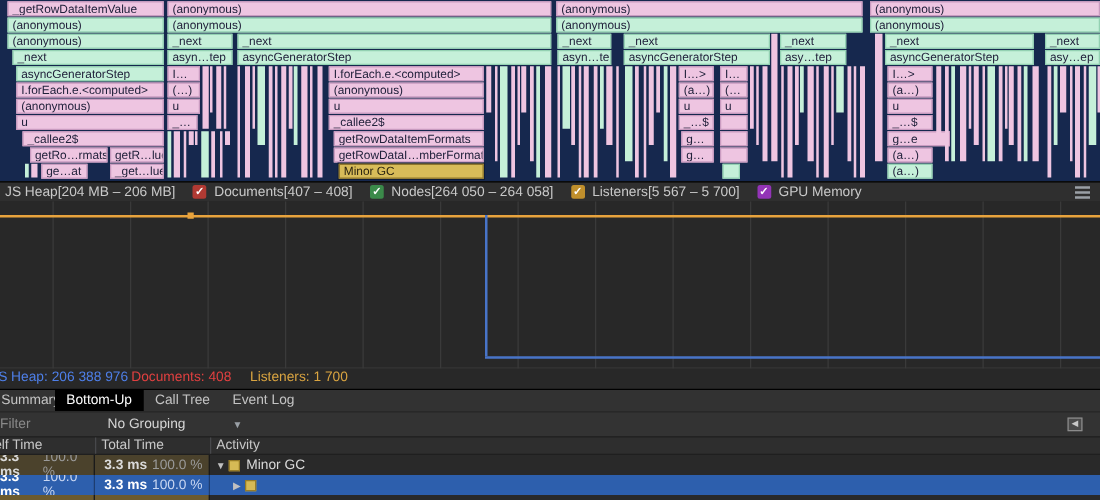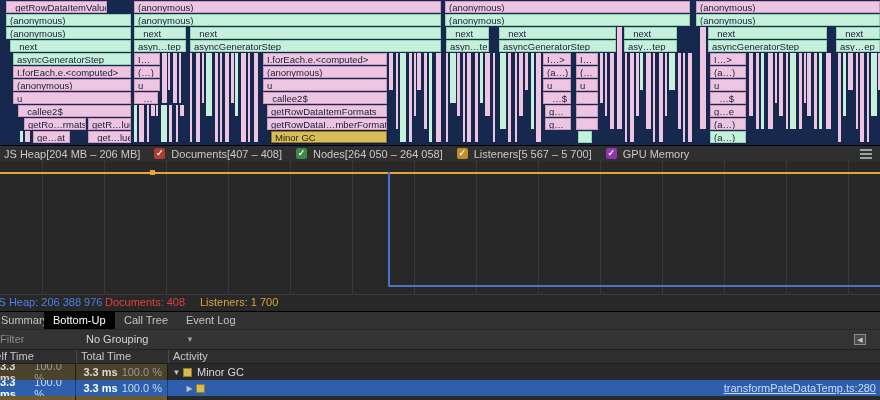--- a/index.html
+++ b/index.html
@@ -59,21 +59,21 @@
   .act-icon{width:9px;height:9px;background:#D6BA55;border:1px solid #977C27;box-sizing:border-box;margin:0 5px 0 1px;flex:none;}
   .act-label{white-space:nowrap;}
   .src-link{margin-left:auto;margin-right:4px;color:#CBDEFF;text-decoration:underline;white-space:nowrap;}
 </style>
 </head>
 <body>
 
 <div id="app">
 
   <div id="flame">
-      <div class="frame pink" style="left: 6px; top: 1px; width: 101px;">_getRowDataItemValue</div>
+      <div class="frame pink" style="left: 6px; top: 1px; width: 125px;">_getRowDataItemValue</div>
       <div class="frame pink" style="left: 134px; top: 1px; width: 307px;">(anonymous)</div>
       <div class="frame pink" style="left: 445px; top: 1px; width: 245px;">(anonymous)</div>
       <div class="frame pink" style="left: 696px; top: 1px; width: 184px;">(anonymous)</div>
       <div class="frame green" style="left: 6px; top: 14px; width: 125px;">(anonymous)</div>
       <div class="frame green" style="left: 134px; top: 14px; width: 307px;">(anonymous)</div>
       <div class="frame green" style="left: 445px; top: 14px; width: 245px;">(anonymous)</div>
       <div class="frame green" style="left: 696px; top: 14px; width: 184px;">(anonymous)</div>
       <div class="frame green" style="left: 6px; top: 27px; width: 125px;">(anonymous)</div>
       <div class="frame green" style="left: 134px; top: 27px; width: 52px;">_next</div>
       <div class="frame green" style="left: 190px; top: 27px; width: 251px;">_next</div>
@@ -111,21 +111,21 @@
       <div class="frame pink" style="left: 13px; top: 92px; width: 118px;">u</div>
       <div class="frame pink" style="left: 134px; top: 92px; width: 24px;">_…</div>
       <div class="frame pink" style="left: 263px; top: 92px; width: 124px;">_callee2$</div>
       <div class="frame pink" style="left: 543px; top: 92px; width: 28px;">_…$</div>
       <div class="frame pink" style="left: 576px; top: 92px; width: 22px;"></div>
       <div class="frame pink" style="left: 710px; top: 92px; width: 36px;">_…$</div>
       <div class="frame pink" style="left: 18px; top: 105px; width: 113px;">_callee2$</div>
       <div class="frame pink" style="left: 267px; top: 105px; width: 120px;">getRowDataItemFormats</div>
       <div class="frame pink" style="left: 545px; top: 105px; width: 26px;">g…</div>
       <div class="frame pink" style="left: 576px; top: 105px; width: 22px;"></div>
-      <div class="frame pink" style="left: 710px; top: 105px; width: 36px;">g…e</div>
+      <div class="frame pink" style="left: 710px; top: 105px; width: 50px;">g…e</div>
       <div class="frame pink" style="left: 24px; top: 118px; width: 62px;">getRo…rmats</div>
       <div class="frame pink" style="left: 88px; top: 118px; width: 43px;">getR…lue</div>
       <div class="frame pink" style="left: 267px; top: 118px; width: 120px;">getRowDataI…mberFormat</div>
       <div class="frame pink" style="left: 545px; top: 118px; width: 26px;">g…</div>
       <div class="frame pink" style="left: 576px; top: 118px; width: 22px;"></div>
       <div class="frame pink" style="left: 710px; top: 118px; width: 36px;">(a…)</div>
       <div class="frame pink" style="left: 33px; top: 131px; width: 37px;">ge…at</div>
       <div class="frame pink" style="left: 88px; top: 131px; width: 43px;">_get…lue</div>
       <div class="frame gold" style="left: 271px; top: 131px; width: 116px;">Minor GC</div>
       <div class="frame green" style="left: 578px; top: 131px; width: 14px;"></div>
@@ -325,21 +325,20 @@
           <span class="ms">3.3 ms</span>
           <span class="pct">100.0 %</span>
         </div>
         <div class="tcell" style="left: 76px; width: 92px;">
           <span class="ms">3.3 ms</span>
           <span class="pct">100.0 %</span>
         </div>
         <div class="acell" style="padding-left: 16px;">
           <span class="twisty">▶</span>
           <span class="act-icon"></span>
-          <span class="src-link">transformPateDataTemp.ts:280</span>
         </div>
       </div>
       <div class="grid-row" style="top: 396px;">
         <div class="tcell" style="left: 0px; width: 76px;">
           <div class="bar" style="background: rgba(216, 172, 58, 0.38);"></div>
         </div>
         <div class="tcell" style="left: 76px; width: 92px;">
           <div class="bar" style="background: rgba(216, 172, 58, 0.38);"></div>
         </div>
       </div>

